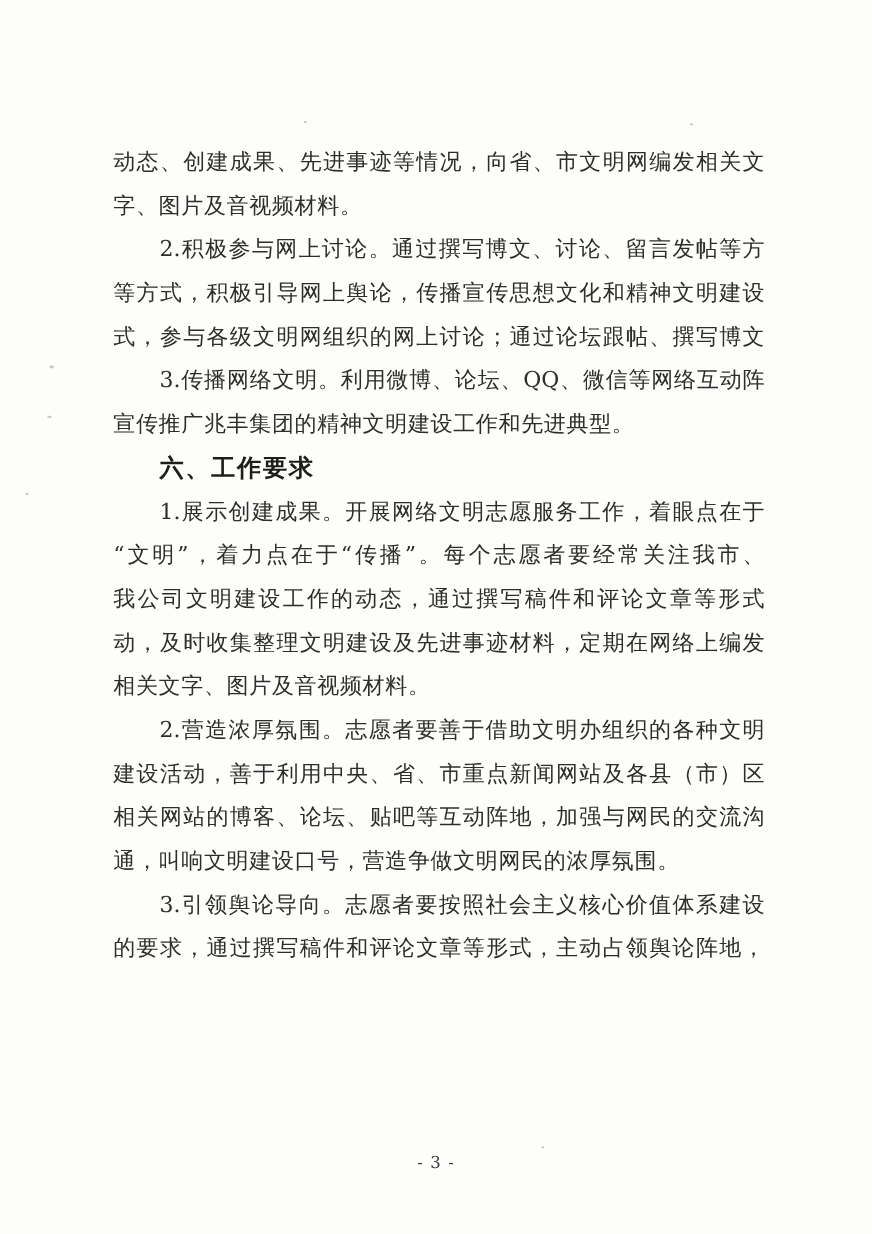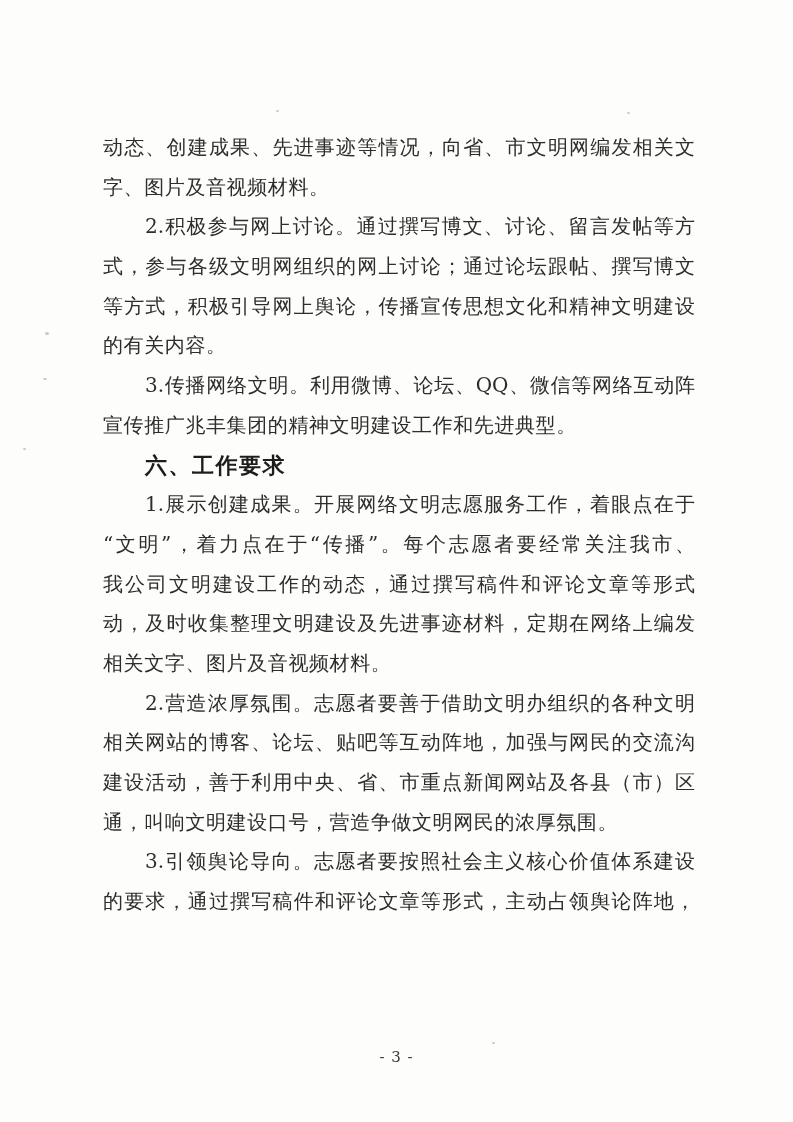--- a/index.html
+++ b/index.html
@@ -69,34 +69,33 @@
 </style>
 </head>
 <body>
 
 <div class="page">
 
   <div class="content">
     <div class="line">动态、创建成果、先进事迹等情况，向省、市文明网编发相关文</div>
     <div class="line end">字、图片及音视频材料。</div>
     <div class="line indent">2.积极参与网上讨论。通过撰写博文、讨论、留言发帖等方</div>
+    <div class="line">等方式，积极引导网上舆论，传播宣传思想文化和精神文明建设</div>
     <div class="line">式，参与各级文明网组织的网上讨论；通过论坛跟帖、撰写博文</div>
-    <div class="line">等方式，积极引导网上舆论，传播宣传思想文化和精神文明建设</div>
-    <div class="line end">的有关内容。</div>
     <div class="line indent">3.传播网络文明。利用微博、论坛、QQ、微信等网络互动阵</div>
     <div class="line end">宣传推广兆丰集团的精神文明建设工作和先进典型。</div>
     <div class="line heading indent">六、工作要求</div>
     <div class="line indent">1.展示创建成果。开展网络文明志愿服务工作，着眼点在于</div>
     <div class="line">“文明”，着力点在于“传播”。每个志愿者要经常关注我市、</div>
     <div class="line">我公司文明建设工作的动态，通过撰写稿件和评论文章等形式</div>
     <div class="line">动，及时收集整理文明建设及先进事迹材料，定期在网络上编发</div>
     <div class="line end">相关文字、图片及音视频材料。</div>
     <div class="line indent">2.营造浓厚氛围。志愿者要善于借助文明办组织的各种文明</div>
+    <div class="line">建设活动，善于利用中央、省、市重点新闻网站及各县（市）区</div>
     <div class="line">相关网站的博客、论坛、贴吧等互动阵地，加强与网民的交流沟</div>
-    <div class="line">建设活动，善于利用中央、省、市重点新闻网站及各县（市）区</div>
     <div class="line end">通，叫响文明建设口号，营造争做文明网民的浓厚氛围。</div>
     <div class="line indent">3.引领舆论导向。志愿者要按照社会主义核心价值体系建设</div>
     <div class="line">的要求，通过撰写稿件和评论文章等形式，主动占领舆论阵地，</div>
   </div>
 
   <div class="footer">- 3 -</div>
 
   <div class="speck" style="left:276px; top:110px; width:3px; height:2px;"></div>
   <div class="speck" style="left:627px; top:112px; width:3px; height:2px;"></div>
   <div class="speck" style="left:45px;  top:332px; width:4px; height:3px;"></div>

